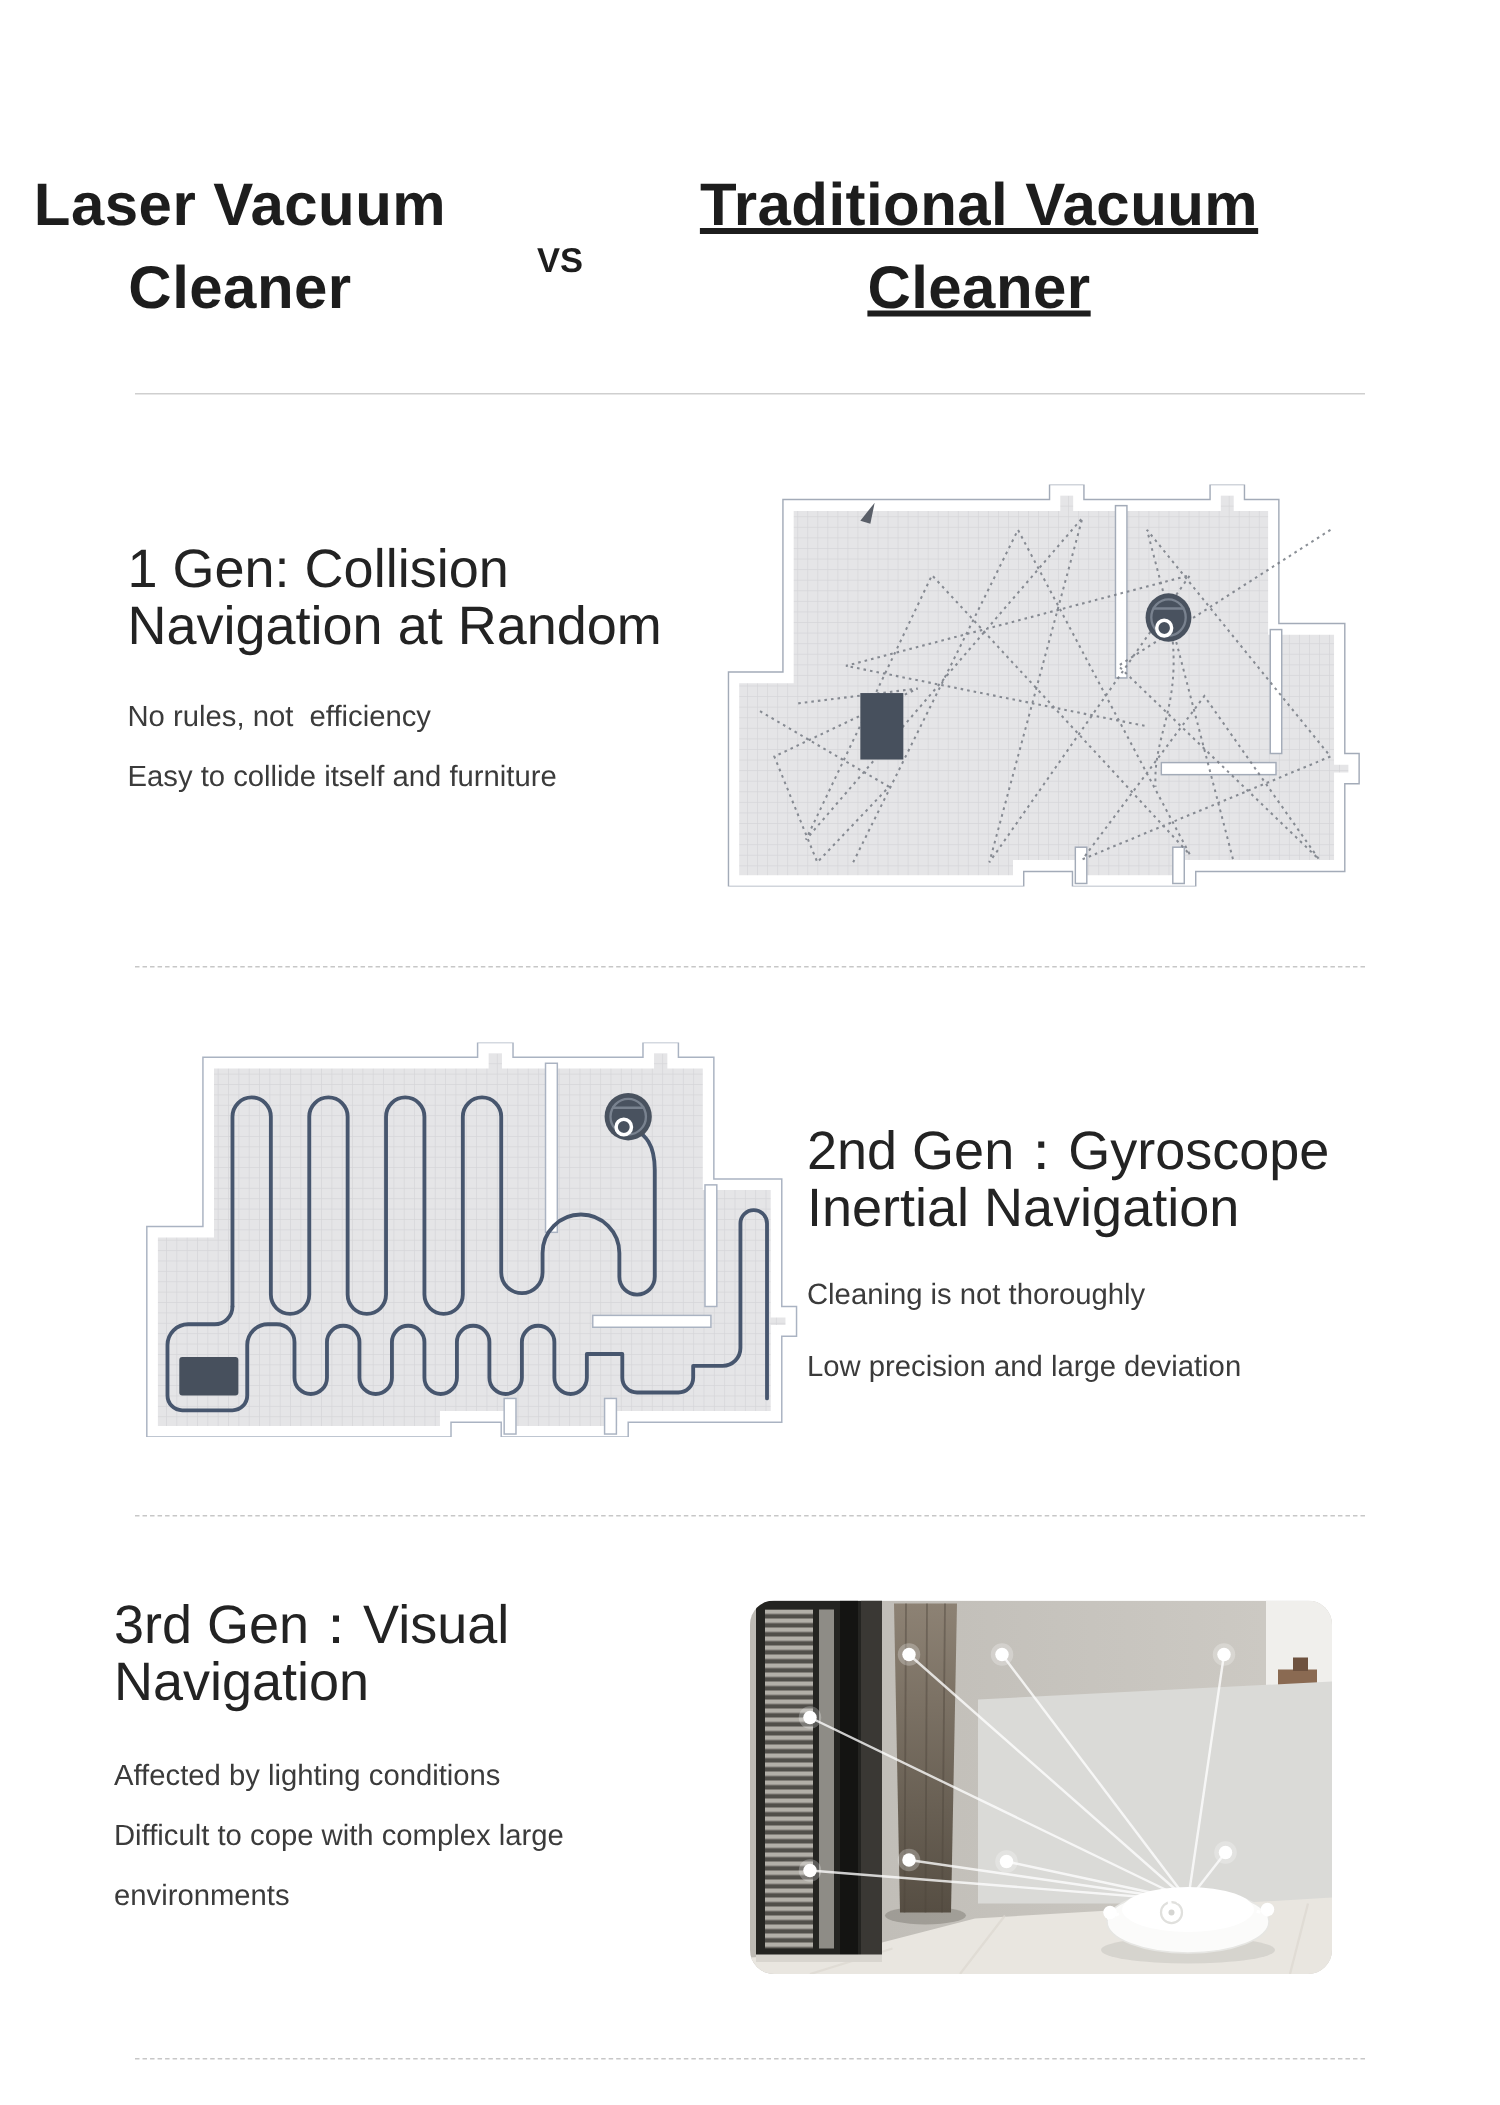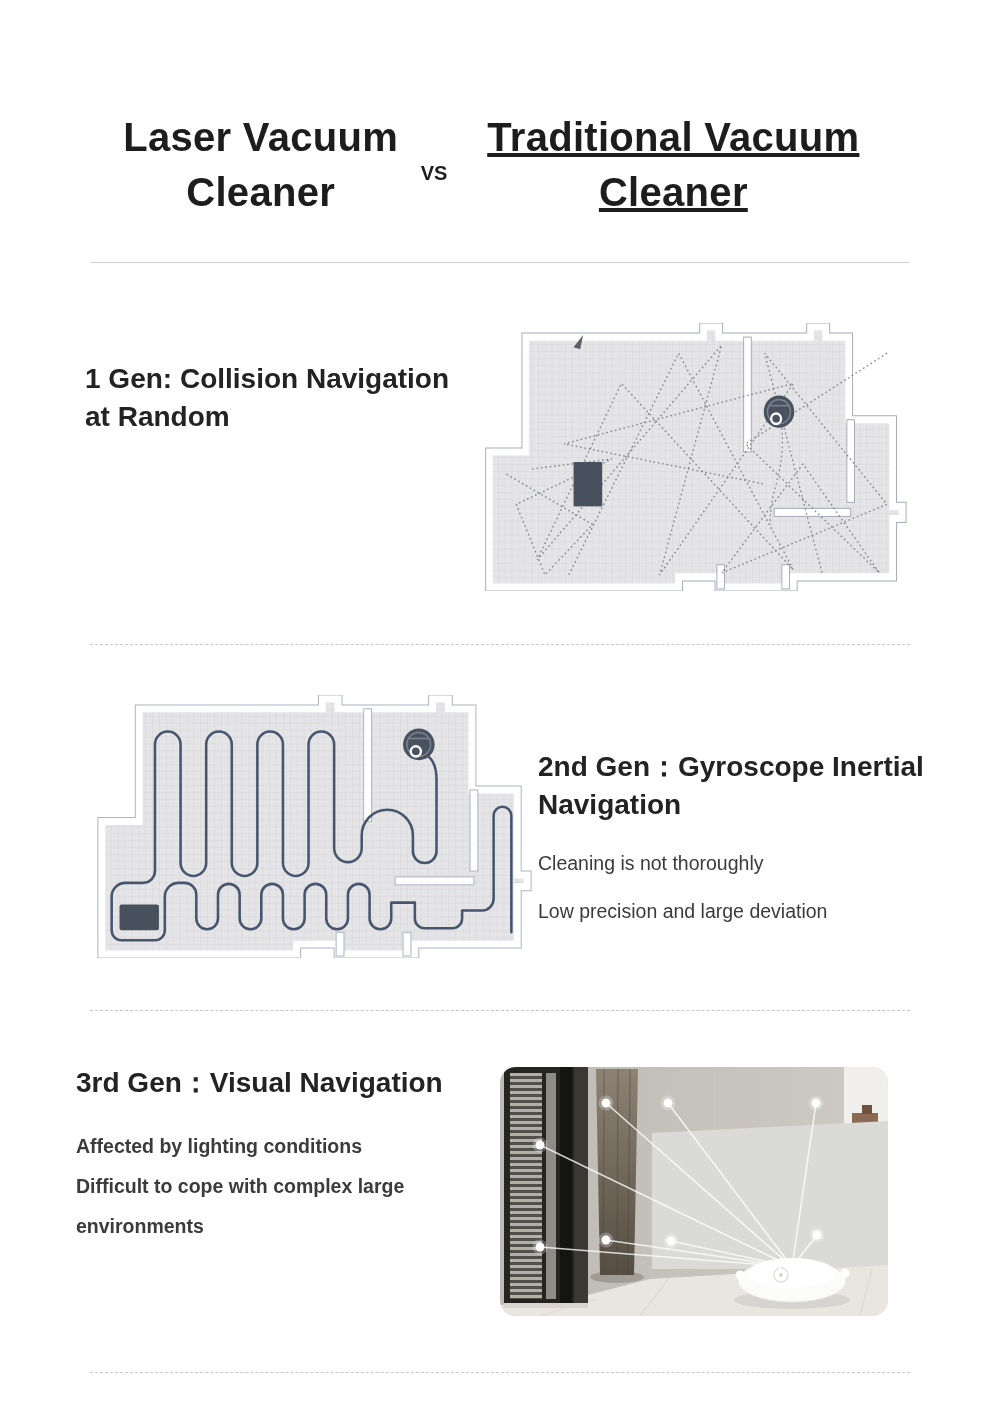--- a/index.html
+++ b/index.html
@@ -2,40 +2,40 @@
 <html><head>
 <meta charset="utf-8">
 <style>
   html,body{margin:0;padding:0;background:#ffffff;}
   .page{
     position:relative;width:1000px;height:1403px;background:#ffffff;
     font-family:"Liberation Sans","DejaVu Sans",sans-serif;color:#232323;overflow:hidden;
   }
   
   .vs-header{position:absolute;top:110px;left:0;width:100%;
-    display:flex;justify-content:center;align-items:center;}
+    display:flex;justify-content:flex-start;align-items:center;gap:38px;}
   .title{font-size:40px;font-weight:700;line-height:55px;text-align:center;
     color:#1d1d1d;margin:0;letter-spacing:.3px;}
   .title.left{width:320px;}
   .title.right{width:452px;text-decoration:underline;}
-  .vs{font-size:20px;font-weight:700;color:#1d1d1d;margin-top:16px;}
+  .vs{font-size:23px;font-weight:700;color:#1d1d1d;margin-top:16px;}
   
   .divider{position:absolute;left:90px;width:820px;height:0;border-top:1px solid #cfcfcf;}
   .divider.dashed{border-top:1px dashed #c7c7c7;}
   
   .sec-text{position:absolute;}
-  .sec-text h2{font-size:28px;line-height:38px;font-weight:700;color:#232323;margin:0;}
+  .sec-text h2{font-size:36px;line-height:38px;font-weight:400;color:#232323;margin:0;}
   .bullet{font-size:19.5px;line-height:26px;color:#3b3b3b;margin:0 0 14px;white-space:pre-wrap;}
   .s1{left:85px;top:360px;width:385px;}
   .s1 .bullets{margin-top:29px;}
   .s2{left:538px;top:748px;width:442px;}
   .s2 .bullets{margin-top:26px;}
   .s2 .bullet{margin-bottom:22px;}
   .s3{left:76px;top:1064px;width:400px;}
-  .s3 .bullets{margin-top:24px;font-weight:bold;}
+  .s3 .bullets{margin-top:24px;}
   .s3 .bullet{line-height:40px;margin:0;}
   
   .plan{position:absolute;}
   .plan1{left:478px;top:323px;width:430px;height:268px;}
   .plan2{left:90px;top:695px;width:443px;height:263px;}
   .photo{position:absolute;left:500px;top:1067px;width:388px;height:249px;
     border-radius:16px;overflow:hidden;}
   .photo svg{display:block;}
 </style>
 </head>
@@ -46,20 +46,24 @@
   <header class="vs-header">
     <h1 class="title left">Laser Vacuum Cleaner</h1>
     <div class="vs">VS</div>
     <h1 class="title right">Traditional Vacuum Cleaner</h1>
   </header>
   <div class="divider" style="top:262px"></div>
 
   <section>
     <div class="sec-text s1">
       <h2>1 Gen: Collision Navigation at Random</h2>
+      <div class="bullets">
+        <p class="bullet">No rules, not  efficiency</p>
+        <p class="bullet">Easy to collide itself and furniture</p>
+      </div>
     </div>
 
     <svg class="plan plan1" viewBox="0 0 450 266" preserveAspectRatio="none">
       <defs>
         <pattern id="gridA" width="7" height="7" patternUnits="userSpaceOnUse">
           <rect width="7" height="7" fill="#e5e5e7"></rect>
           <path d="M 7 0 H 0 V 7" fill="none" stroke="#d6d6d9" stroke-width="1"></path>
         </pattern>
       </defs>
       <g>

